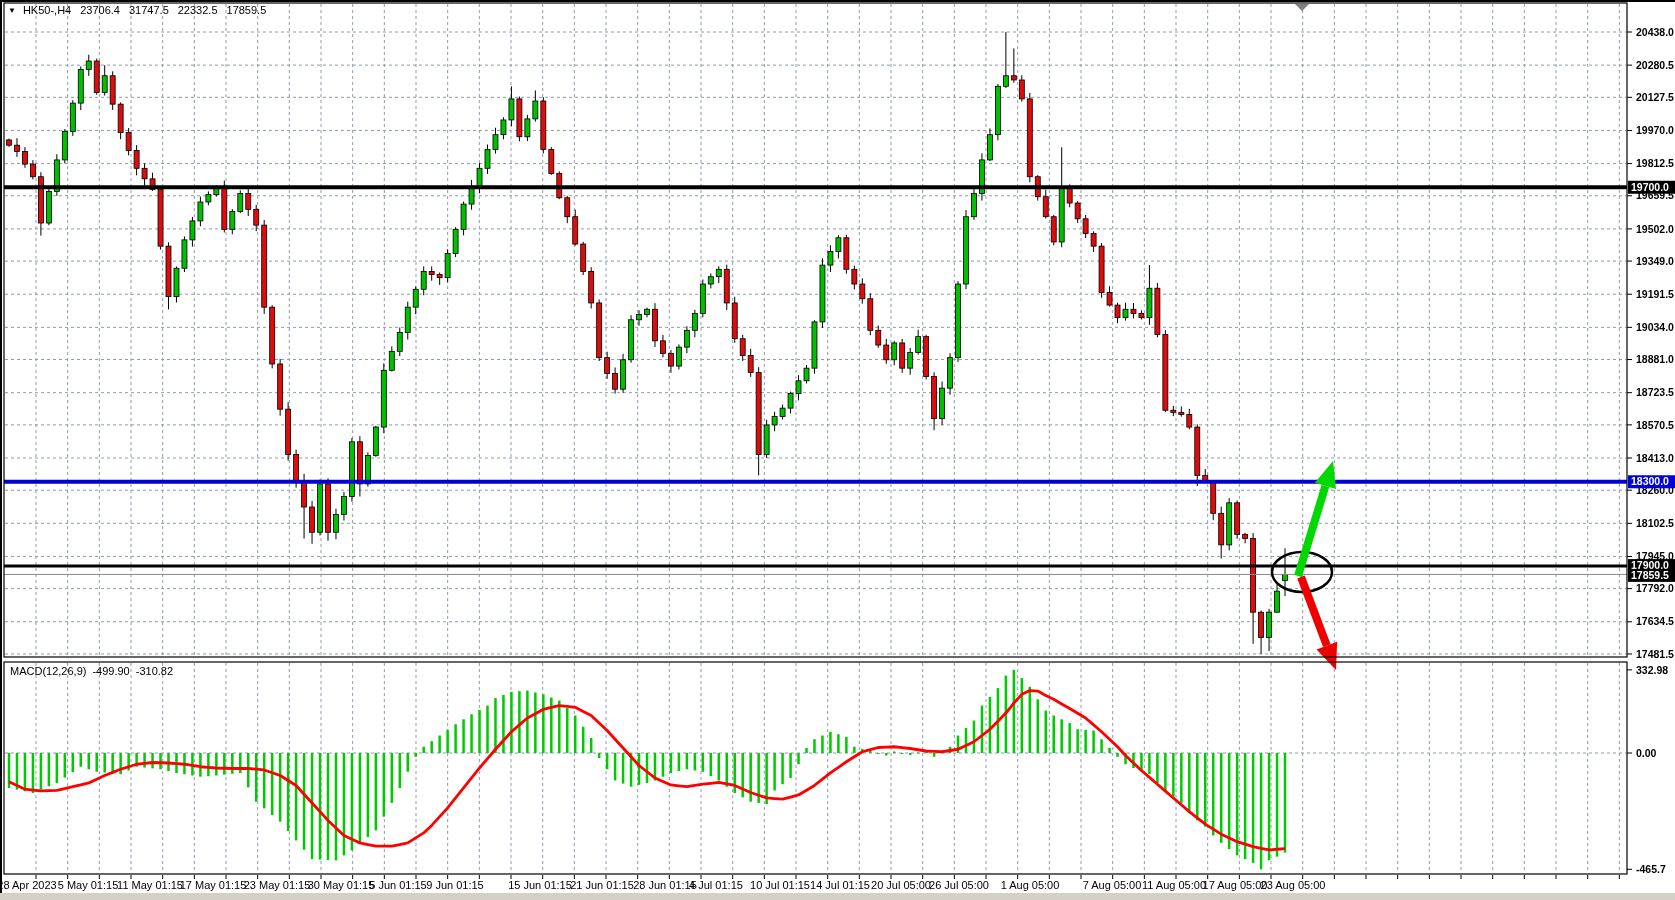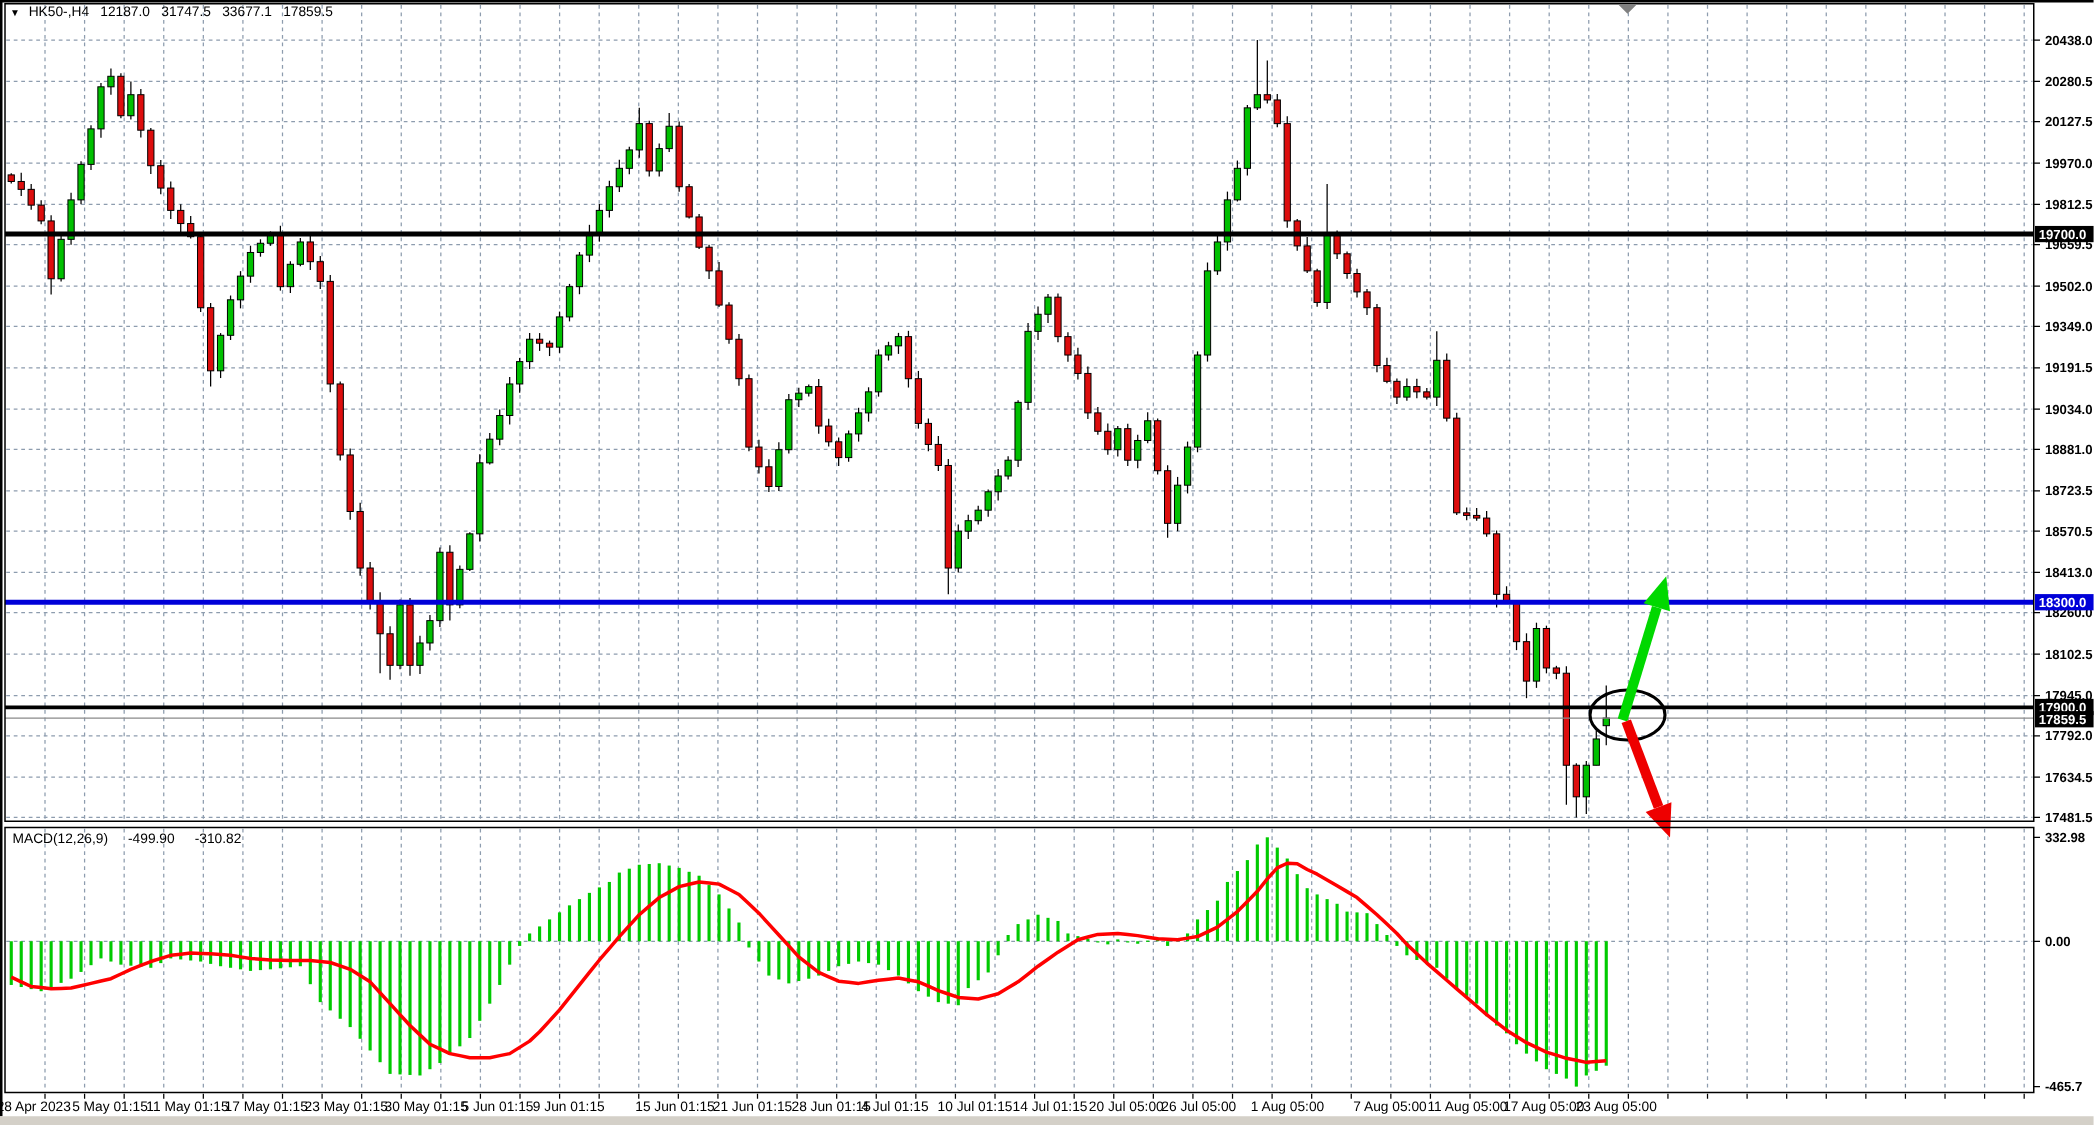--- a/index.html
+++ b/index.html
@@ -4,21 +4,21 @@
 <style>
   html,body{margin:0;padding:0;background:#fff;}
   body{width:1675px;height:900px;position:relative;overflow:hidden;
        font-family:"Liberation Sans",sans-serif;-webkit-font-smoothing:antialiased;}
   #stage{position:absolute;left:0;top:0;width:1675px;height:900px;}
   #chart-svg{position:absolute;left:0;top:0;z-index:1;}
   .overlay{position:absolute;z-index:3;color:#000;font-size:11px;white-space:nowrap;}
   #symbol-bar{left:8px;top:4px;display:flex;align-items:center;gap:7px;}
   #symbol-bar .tri{font-size:8px;line-height:11px;}
   #symbol-bar .ohlc{margin-left:2px;}
-  #macd-label{left:10px;top:665px;display:flex;gap:16px;}
+  #macd-label{left:10px;top:665px;display:flex;gap:6px;}
   #win-top{position:absolute;left:0;top:0;width:1675px;height:2px;background:#000;z-index:4;}
   #win-left{position:absolute;left:0;top:0;width:2px;height:893px;background:#000;z-index:4;}
   #win-bottom-strip{position:absolute;left:0;top:893px;width:1675px;height:7px;background:#d4d0c8;z-index:4;}
 </style>
 </head>
 <body>
 
 <div id="stage">
   <div id="win-top"></div>
   <div id="win-left"></div>
@@ -787,23 +787,23 @@
             <text x="1174" y="889">11 Aug 05:00</text>
             <text x="1235" y="889">17 Aug 05:00</text>
             <text x="1293" y="889">23 Aug 05:00</text>
           </g>
         </g>
       </svg></div>
 
   <div class="overlay" id="symbol-bar">
     <span class="tri">▼</span>
     <span>HK50-,H4</span>
-    <span class="ohlc">12187.0</span>
+    <span class="ohlc">23706.4</span>
     <span class="ohlc">31747.5</span>
-    <span class="ohlc">33677.1</span>
+    <span class="ohlc">22332.5</span>
     <span class="ohlc">17859.5</span>
   </div>
 
   <div class="overlay" id="macd-label">
     <span>MACD(12,26,9)</span>
     <span>-499.90</span>
     <span>-310.82</span>
   </div>
 
   <div id="win-bottom-strip"></div>

